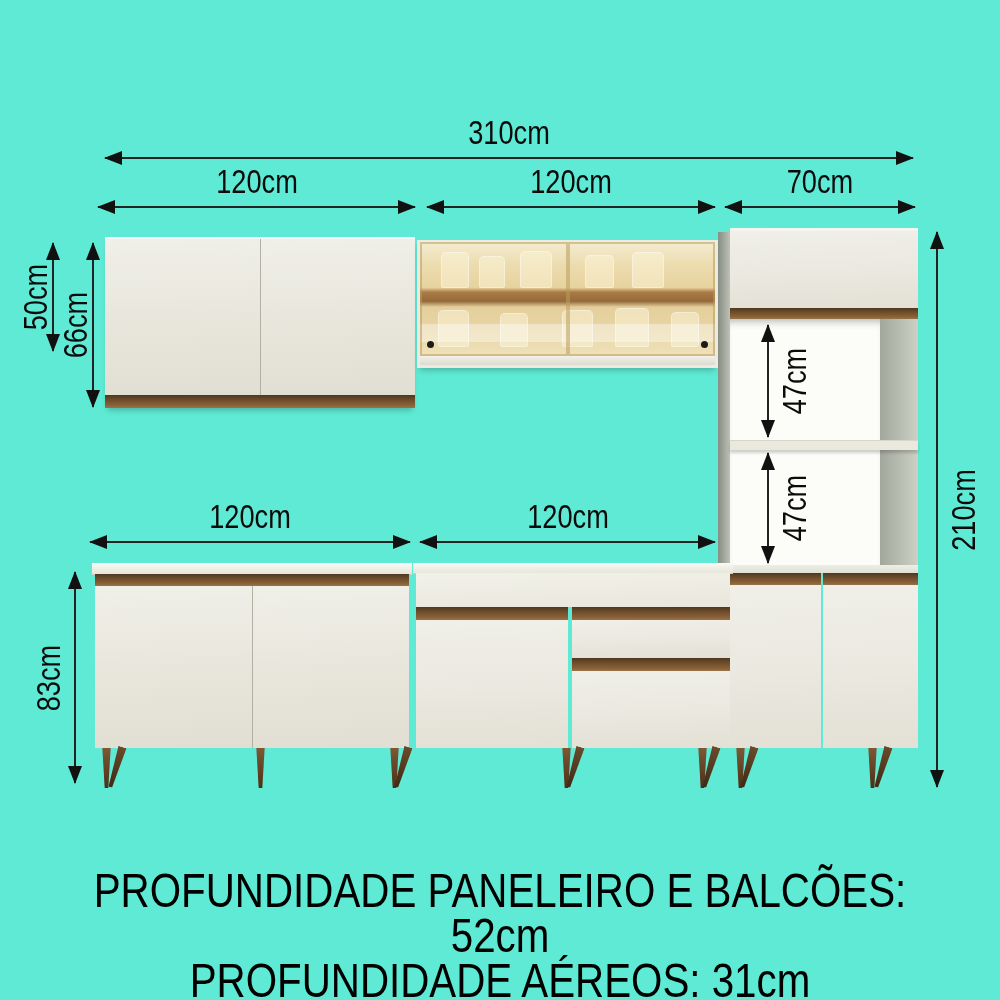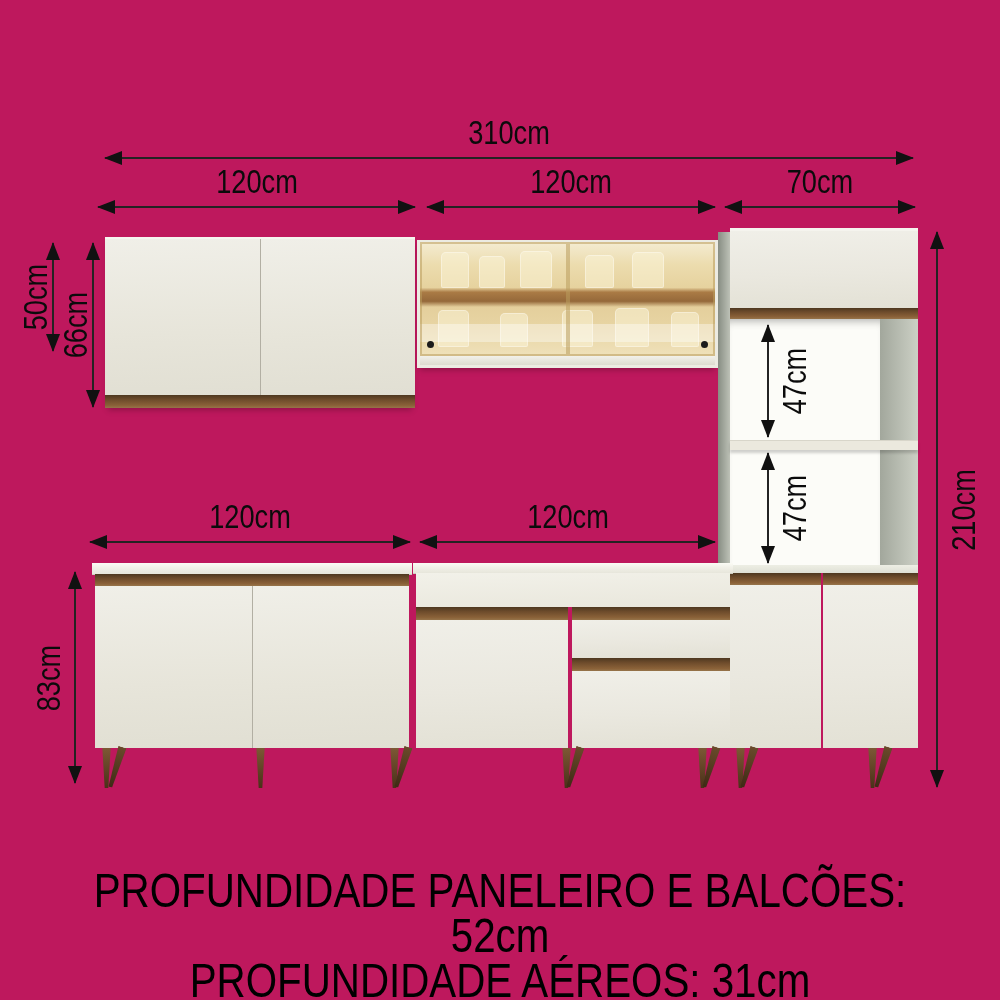--- a/index.html
+++ b/index.html
@@ -1,16 +1,16 @@
 <!DOCTYPE html>
 <html><head>
 <meta charset="utf-8">
 <style>
   html,body{margin:0;padding:0;background:#fff;}
-  #stage{position:relative;width:1000px;height:1000px;background:#be185d;overflow:hidden;
+  #stage{position:relative;width:1000px;height:1000px;background:#5eead4;overflow:hidden;
          font-family:"Liberation Sans",sans-serif;color:#0d0d0d;}
 
   
   .abs{position:absolute;}
   .cabface{background:linear-gradient(178deg,#f0efe8 0%,#eae8df 55%,#e3e1d5 100%);}
   .wood{background:linear-gradient(180deg,#4e3820 0%,#6d4b2b 35%,#8a6138 80%,#96744a 100%);}
   .doors2{position:absolute;display:flex;background:#b2afa3;}
   .doors2 .door{flex:1;background:linear-gradient(178deg,#f0efe8,#e7e5da 60%,#e1dfd3);}
   .doors2 .door:first-child{margin-right:1px;}
   .ctop{background:linear-gradient(180deg,#fbfbf5 0%,#f2f1e9 40%,#e7e6db 100%);border-bottom:1px solid #cfcdc1;}

